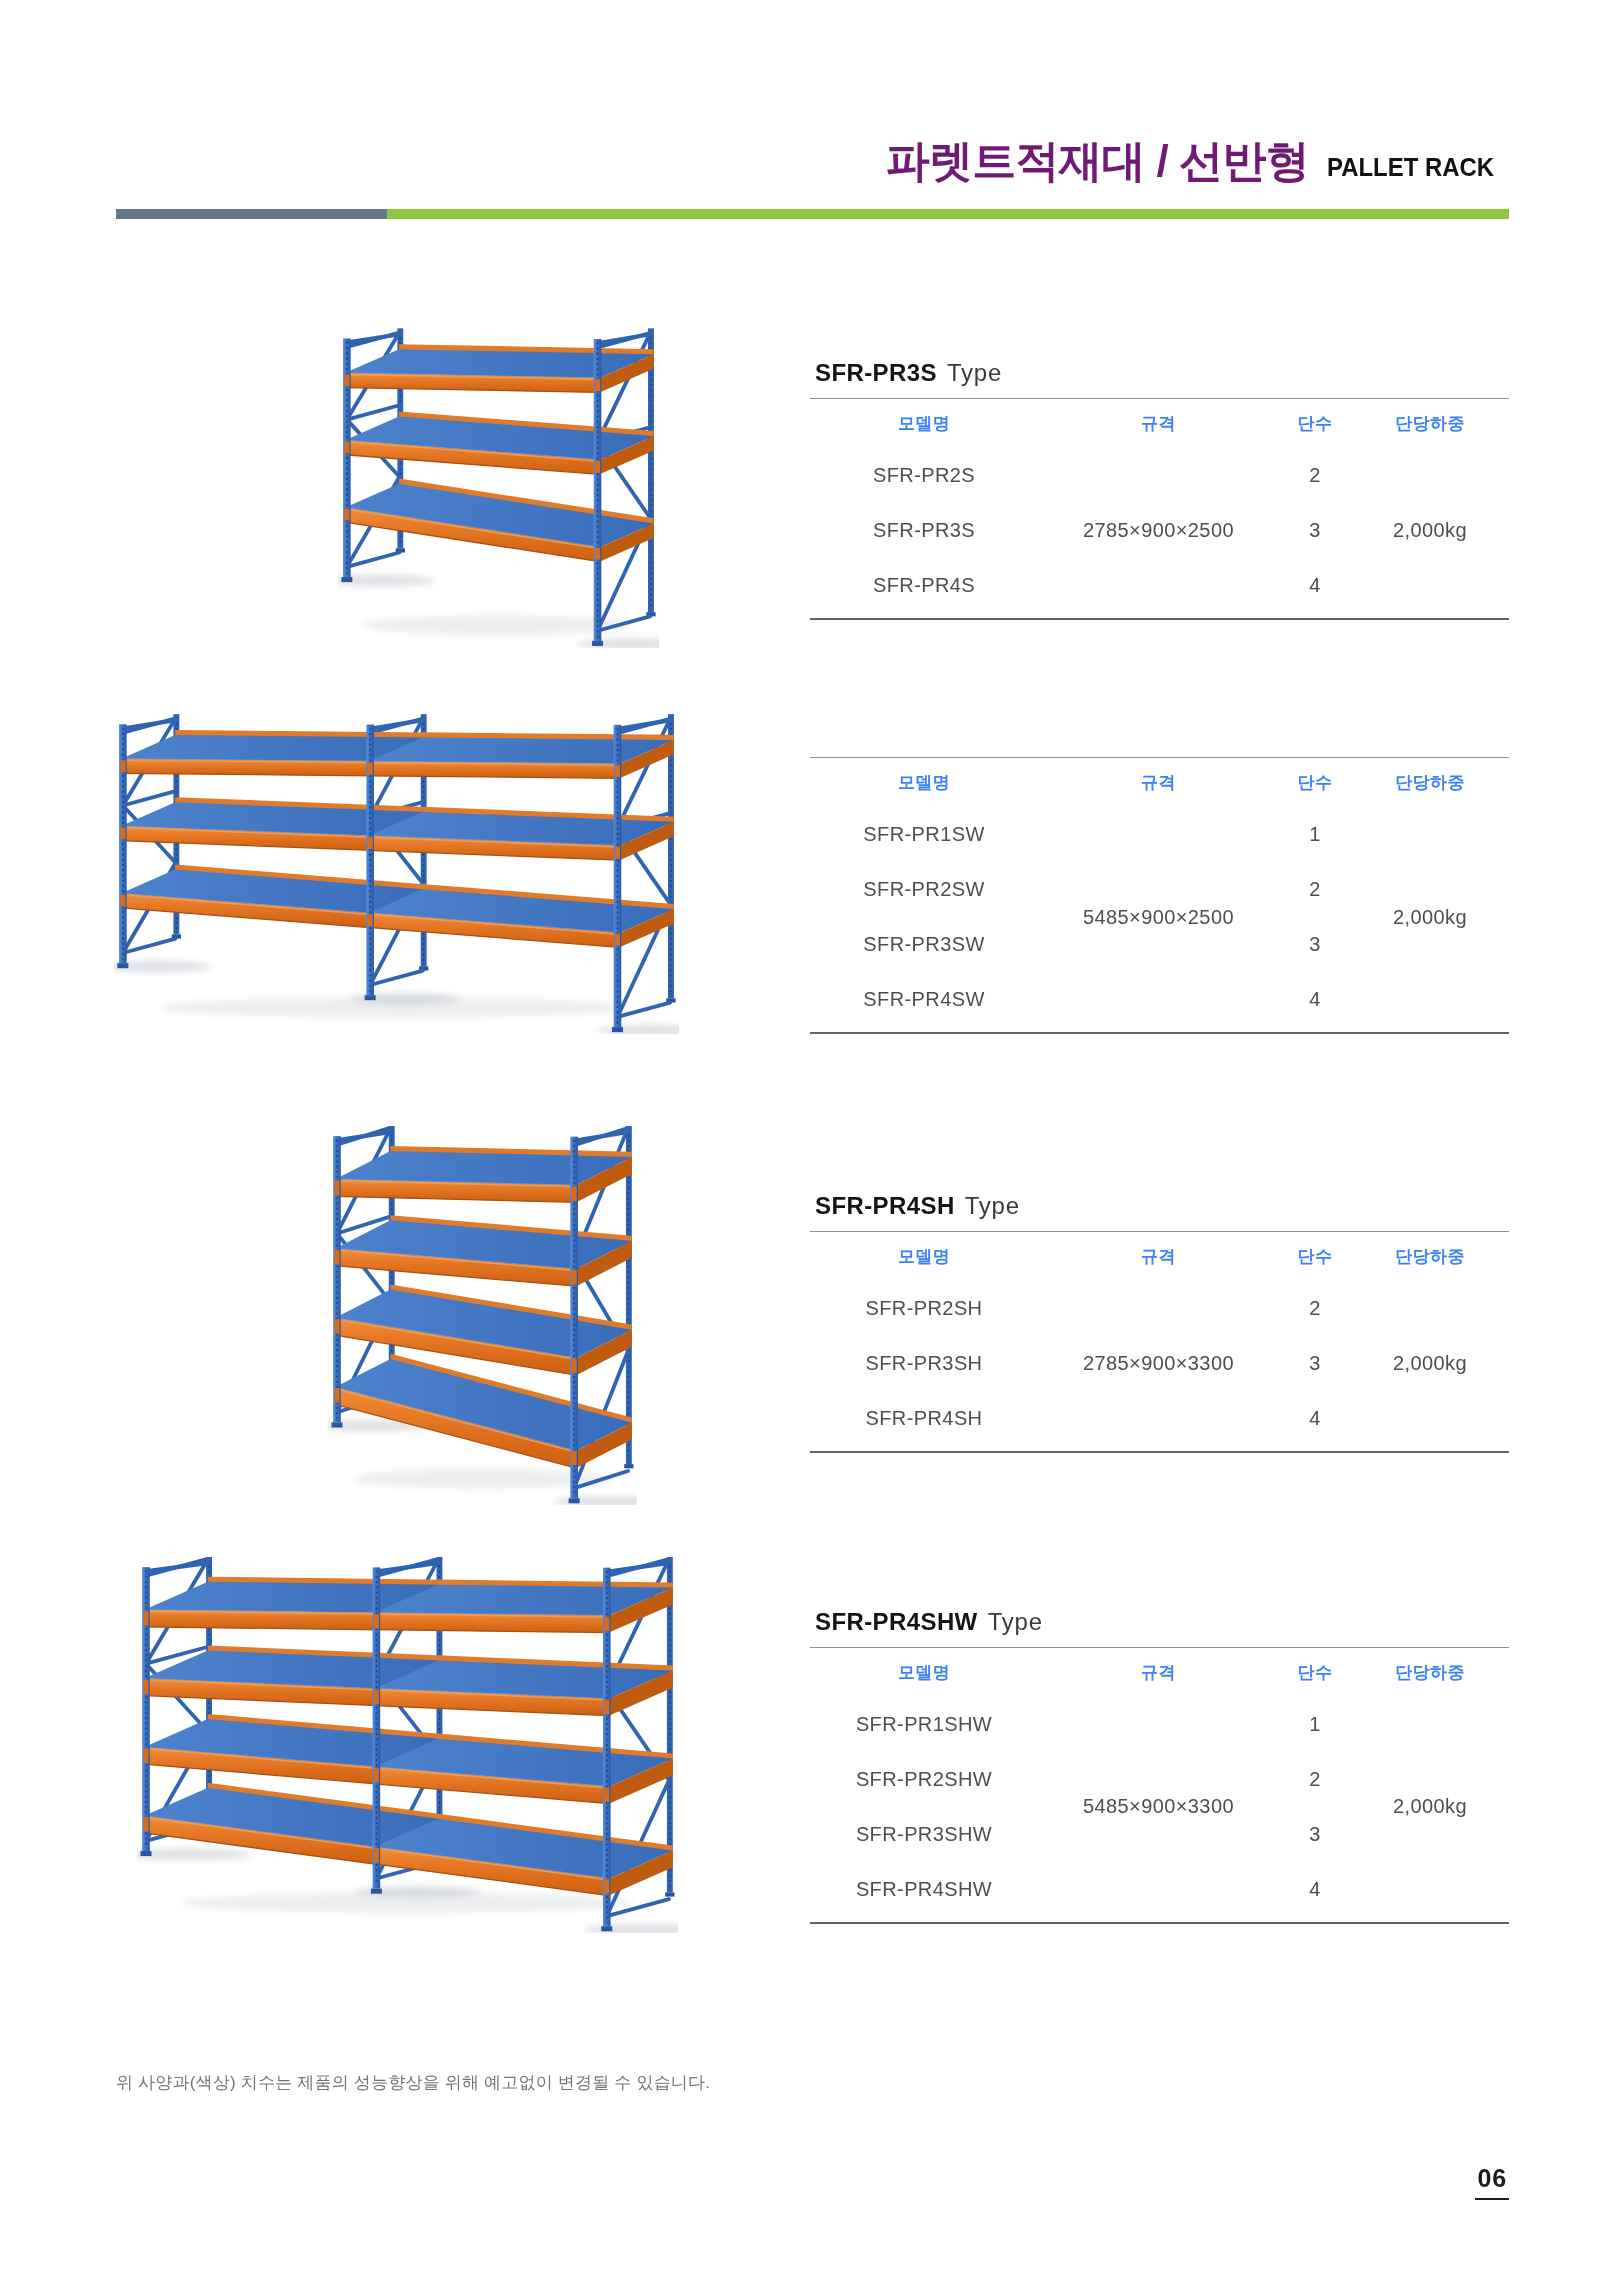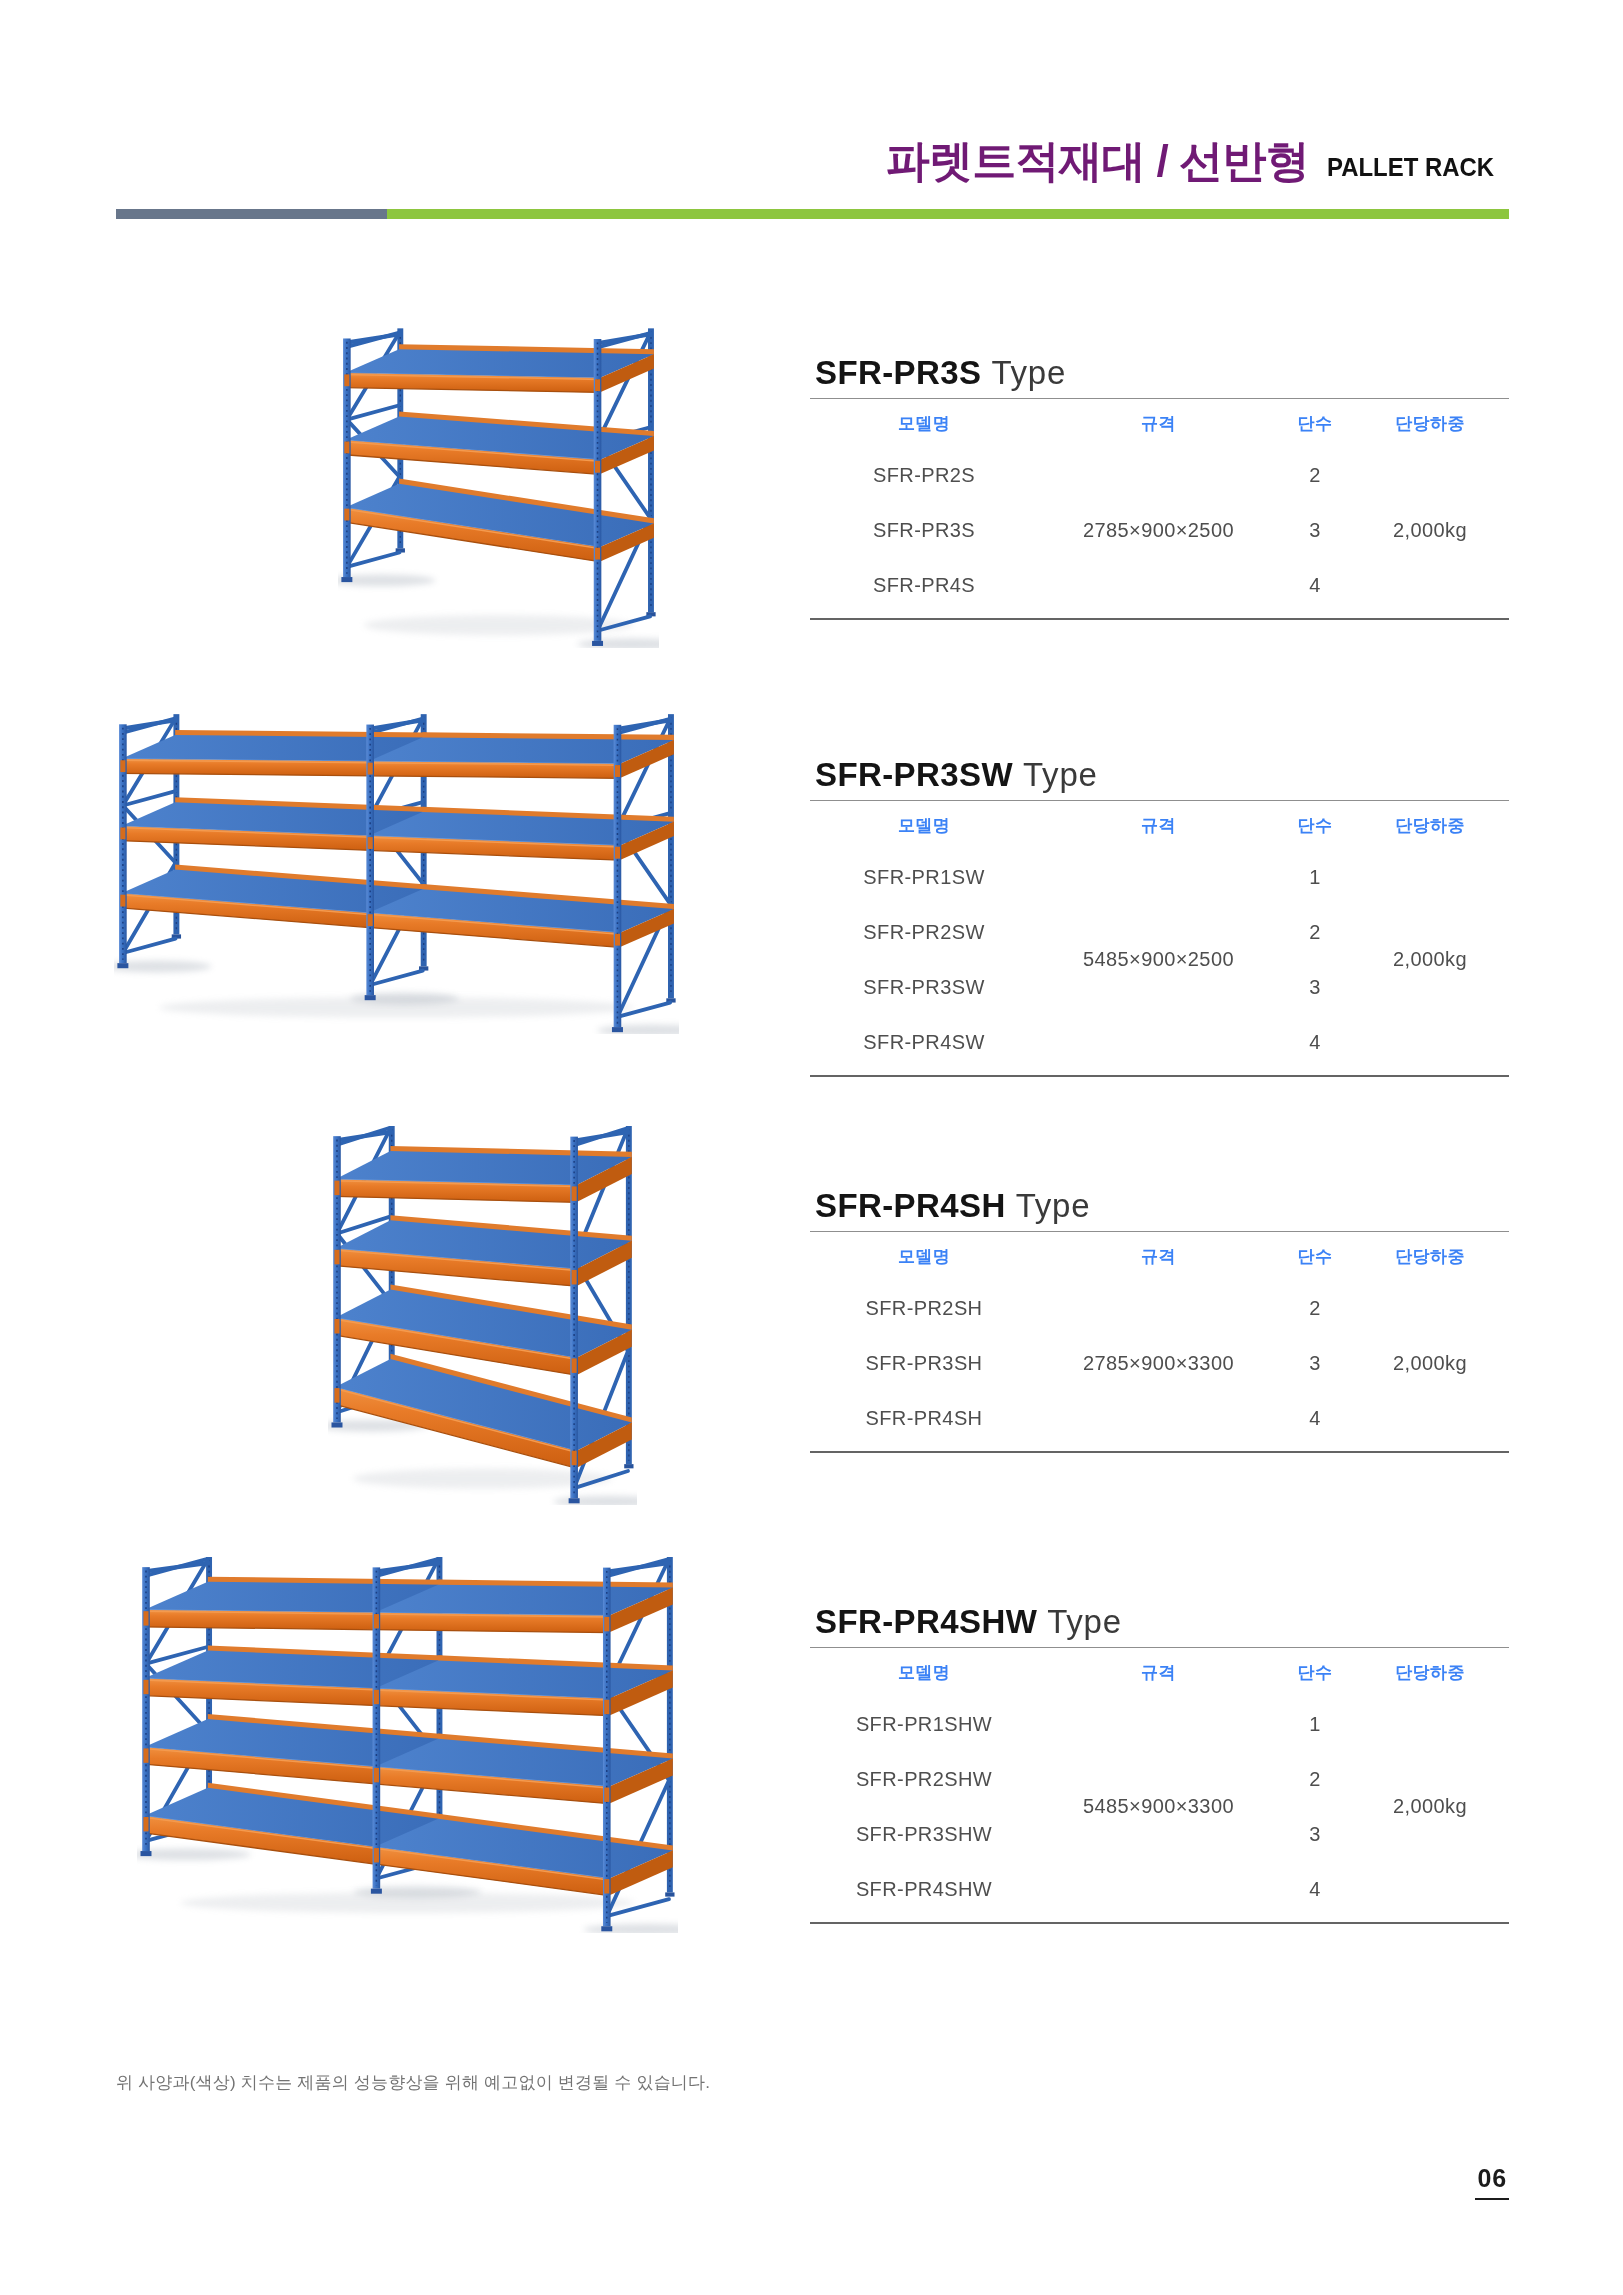--- a/index.html
+++ b/index.html
@@ -10,21 +10,21 @@
   .page-header{position:absolute;right:114px;top:132px;display:flex;align-items:baseline;white-space:nowrap;}
   .t-ko{font-size:44px;font-weight:700;color:#701a75;letter-spacing:-0.8px;}
   .t-en{font-size:26px;font-weight:700;color:#121212;margin-left:18.6px;transform:scaleX(.92);transform-origin:left bottom;display:inline-block;letter-spacing:0;}
   .bar{position:absolute;top:209px;height:10px;}
   .bar.gray{left:116px;width:271px;}
   .bar.green{left:387px;width:1122px;}
 
   
   .rack{position:absolute;}
   .tablewrap{position:absolute;left:810px;width:699px;}
-  .tablewrap h2{margin:0 0 6.8px 5px;font-size:33px;line-height:36px;font-weight:700;color:#141414;letter-spacing:0.4px;}
+  .tablewrap h2{margin:0 0 6.8px 5px;font-size:24px;line-height:36px;font-weight:700;color:#141414;letter-spacing:0.4px;}
   .tablewrap h2 .type{font-weight:400;color:#3a3a3a;margin-left:10px;letter-spacing:0.8px;}
   .table{border-top:1.7px solid #8f8f8f;border-bottom:2.5px solid #646464;}
   .thead,.tbody{display:grid;grid-template-columns:228px 241px 72px 158px;}
   .thead{height:49px;}
   .tbody{grid-auto-rows:55px;padding-bottom:5px;}
   .th{display:flex;align-items:center;justify-content:center;font-size:17px;font-weight:700;color:#3b82f6;letter-spacing:0.4px;}
   .cell{display:flex;align-items:center;justify-content:center;font-size:20px;color:#4e4e4e;letter-spacing:0.4px;}
 
   
   .footnote{position:absolute;left:116px;top:2071px;font-size:17px;color:#737373;letter-spacing:0.2px;}
@@ -238,21 +238,20 @@
           <line x1="594.74" y1="17.622138325679984" x2="658" y2="7" stroke="#2e64b2" stroke-width="5" stroke-linecap="round"></line>
           <rect x="590.74" y="12.622138325679986" width="9" height="357.37786167432" fill="url(#g-post)"></rect>
           <line x1="595.24" y1="16.622138325679984" x2="595.24" y2="366" stroke="#1c3f82" stroke-width="1.8" stroke-dasharray="2.2 4"></line>
           <rect x="588.74" y="370" width="13" height="6" fill="#2a55a0"></rect>
           <rect x="592.24" y="60.26538544703192" width="6" height="14.009999999999998" fill="#d66c1c"></rect>
           <rect x="592.24" y="156.80130977836285" width="6" height="14.009999999999998" fill="#d66c1c"></rect>
           <rect x="592.24" y="259.6550835762554" width="6" height="14.009999999999998" fill="#d66c1c"></rect>
         </svg>
       </div>
     <div class="tablewrap" style="top:757px;">
-      <h2><span>SFR-PR3SW</span><span class="type">Type</span></h2>
       <div class="table">
         <div class="thead">
             <div class="th">모델명</div>
             <div class="th">규격</div>
             <div class="th">단수</div>
             <div class="th">단당하중</div>
           </div>
         <div class="tbody">
             <div class="cell" style="grid-area: 1 / 1;">SFR-PR1SW</div>
             <div class="cell" style="grid-area: 1 / 3;">1</div>

